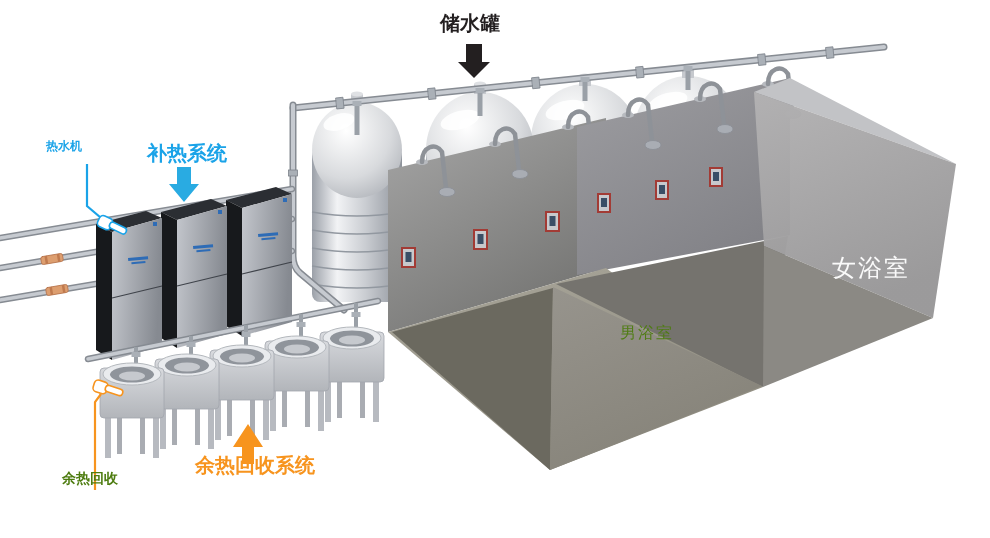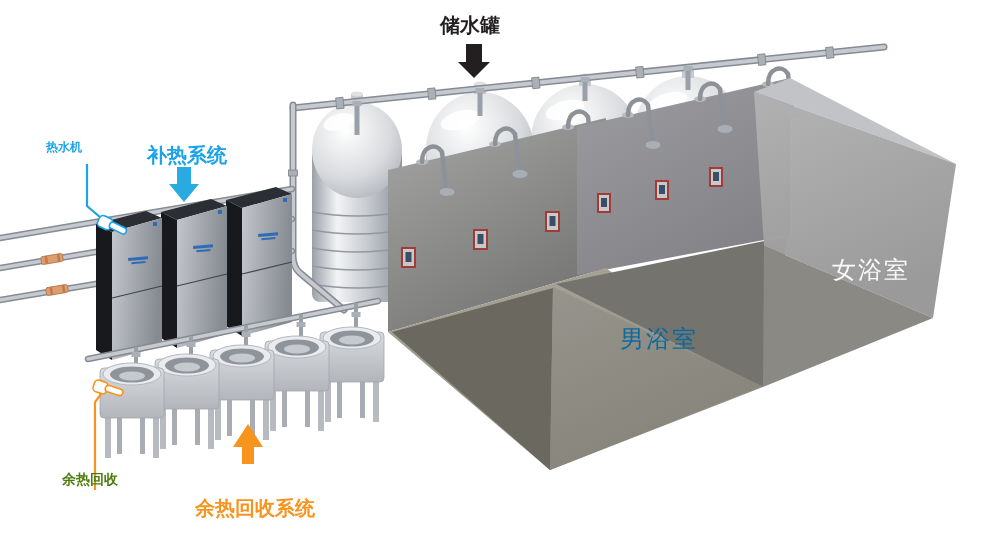--- a/index.html
+++ b/index.html
@@ -1,25 +1,25 @@
 <!DOCTYPE html>
 <html><head>
 <meta charset="utf-8">
 <style>
   html,body{margin:0;padding:0;background:#fff;}
   .stage{position:relative;width:990px;height:538px;background:#fff;overflow:hidden;
-         font-family:Liberation Sans, sans-serif;}
+         font-family:Liberation Mono, monospace;}
   .stage svg{position:absolute;left:0;top:0;}
   .lbl{position:absolute;white-space:nowrap;line-height:1.1;}
   #lbl-tank  {left:440px;top:14px;font-size:20px;font-weight:bold;color:#231f20;}
   #lbl-heater{left:46px;top:141px;font-size:12px;font-weight:bold;color:#1aa3e8;}
   #lbl-supp  {left:147px;top:144px;font-size:20px;font-weight:bold;color:#1aa3e8;}
-  #lbl-recsys{left:195px;top:456px;font-size:20px;font-weight:bold;color:#f7941e;margin-top:41px;}
+  #lbl-recsys{left:195px;top:456px;font-size:20px;font-weight:bold;color:#f7941e;}
   #lbl-rec   {left:62px;top:472px;font-size:14px;font-weight:bold;color:#4d7c0f;}
-  #lbl-men   {left:620px;top:326px;font-size:24px;color:#0369a1;letter-spacing:2px;opacity:.95;}
+  #lbl-men   {left:620px;top:326px;font-size:16px;color:#4d7c0f;letter-spacing:2px;opacity:.95;}
   #lbl-women {left:832px;top:257px;font-size:24px;color:#ffffff;letter-spacing:2px;opacity:.95;}
   #lbl-note  {left:690px;top:489px;font-size:15px;color:#231f20;}
 </style>
 </head>
 <body>
 
 <div class="stage">
 <svg width="990" height="538" viewBox="0 0 990 538">
   <defs>
     <linearGradient id="gTank" x1="0" y1="0" x2="1" y2="0">

